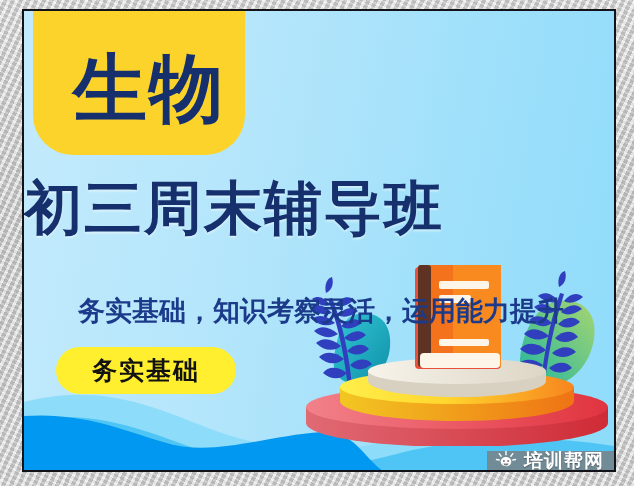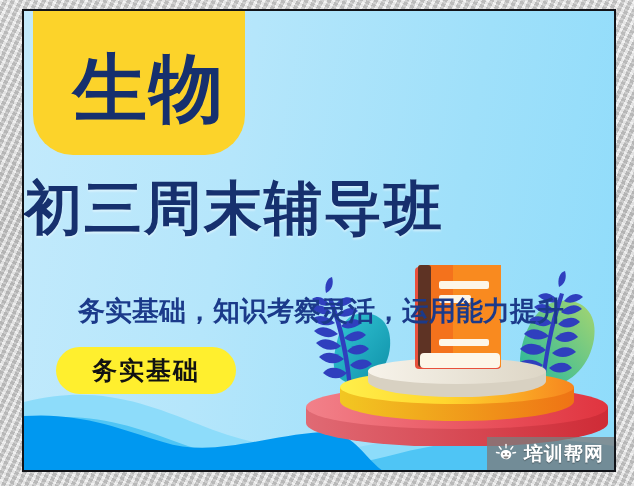--- a/index.html
+++ b/index.html
@@ -130,21 +130,21 @@
     top: 250px;
     width: 330px;
     height: 185px;
   }
   #illustration svg { display: block; width: 330px; height: 185px; }
 
   
   #watermark {
     right: 0;
     bottom: 0;
-    height: 33px;
+    height: 19px;
     padding: 0 10px 0 8px;
     background: rgba(124,124,124,.78);
     display: flex;
     align-items: center;
     gap: 7px;
     z-index: 40;
   }
   #watermark-label {
     color: #ffffff;
     font-size: 19px;

